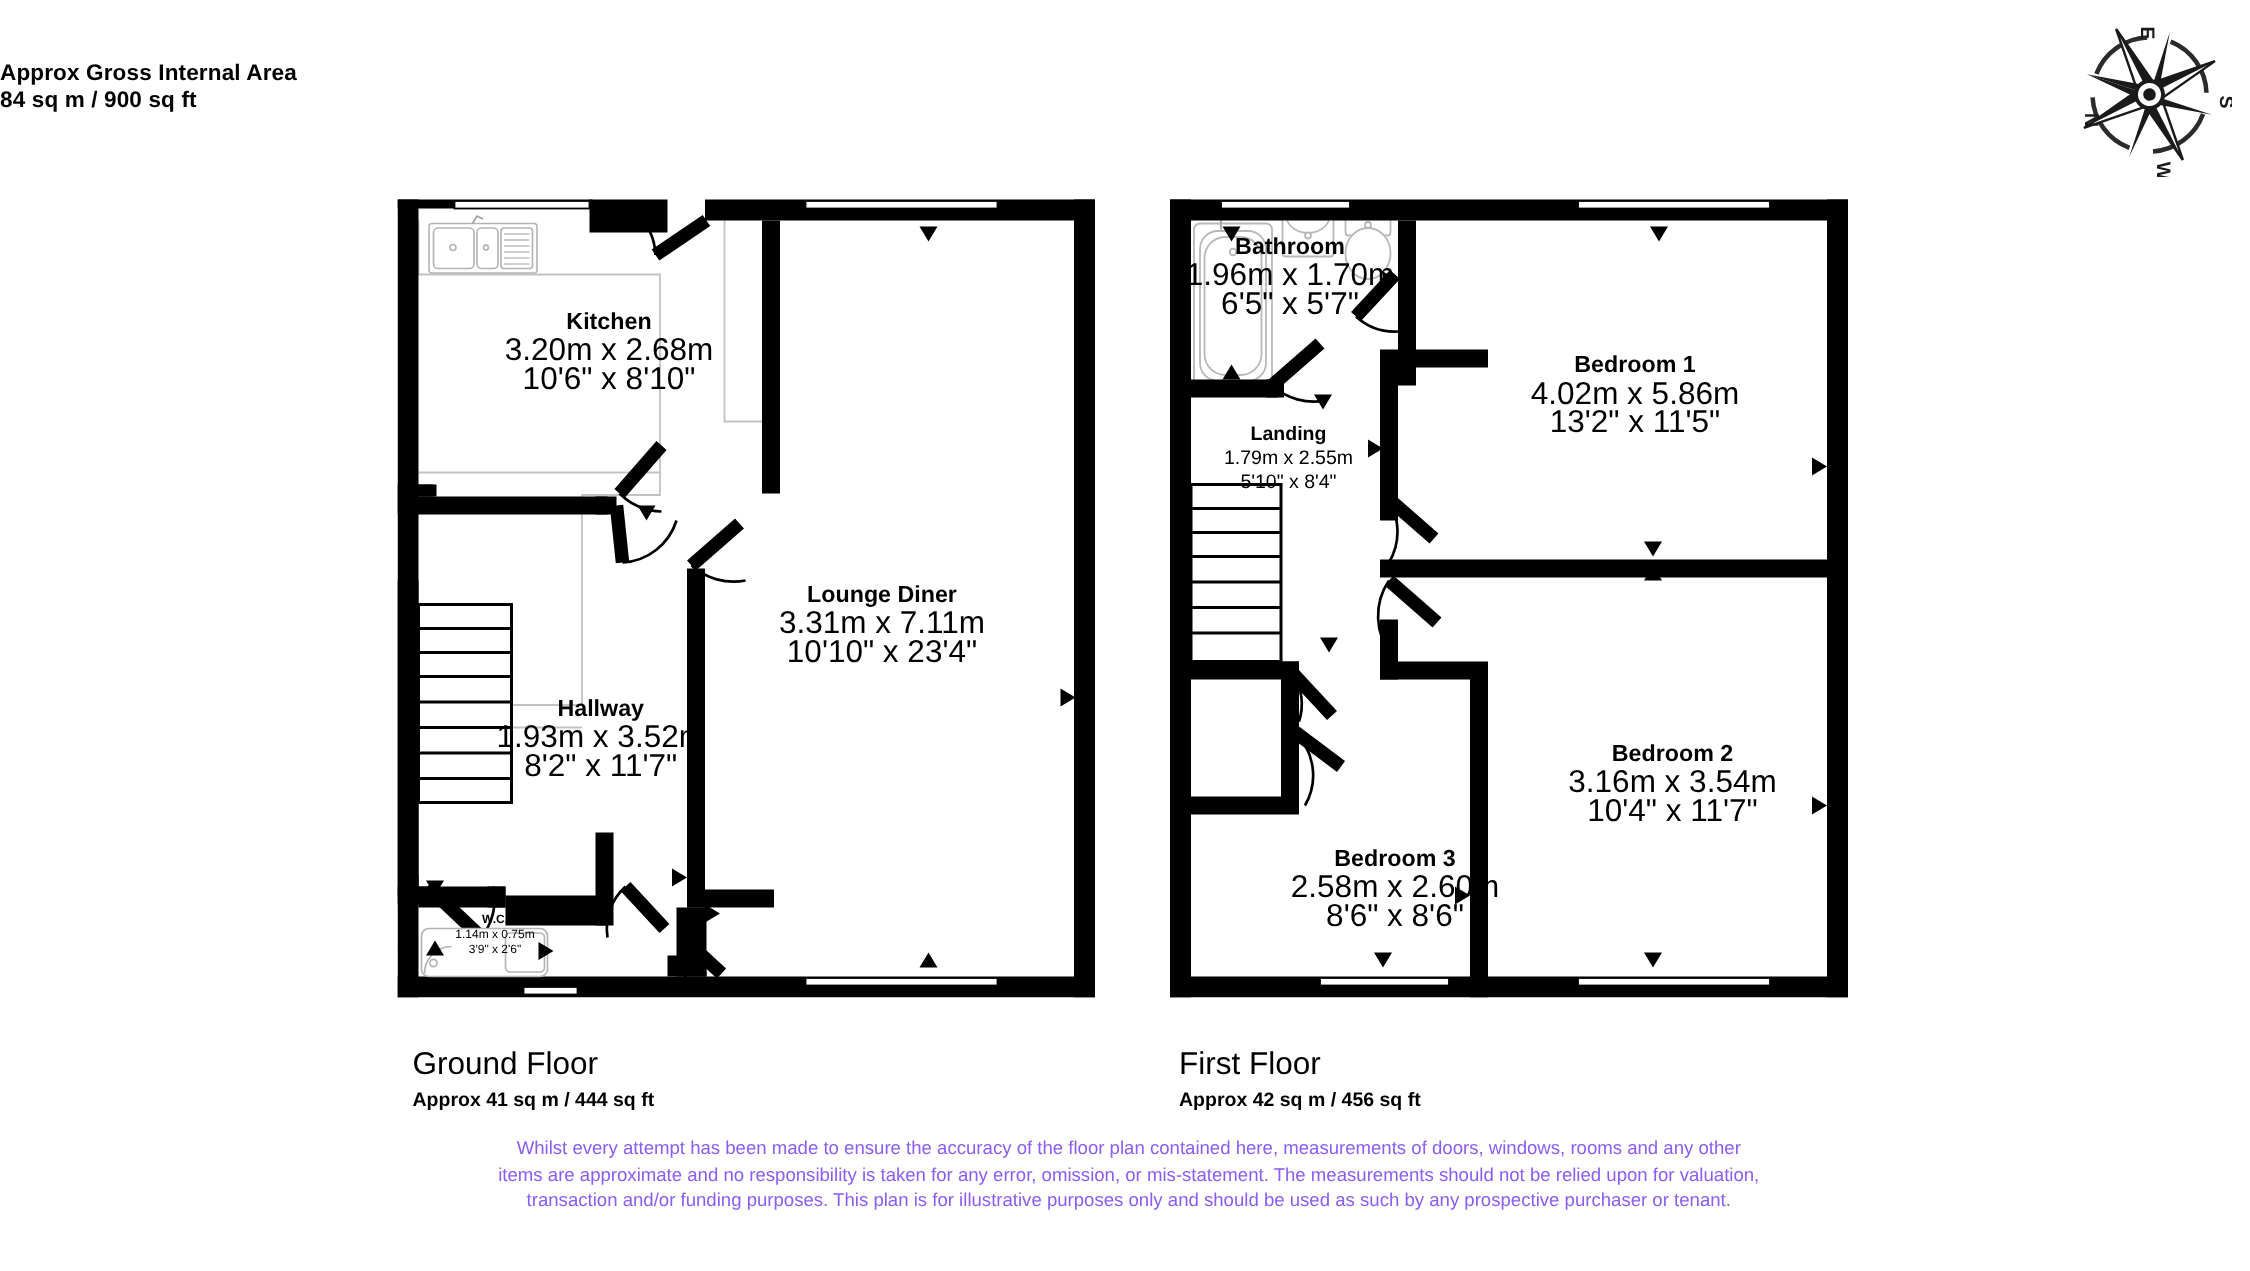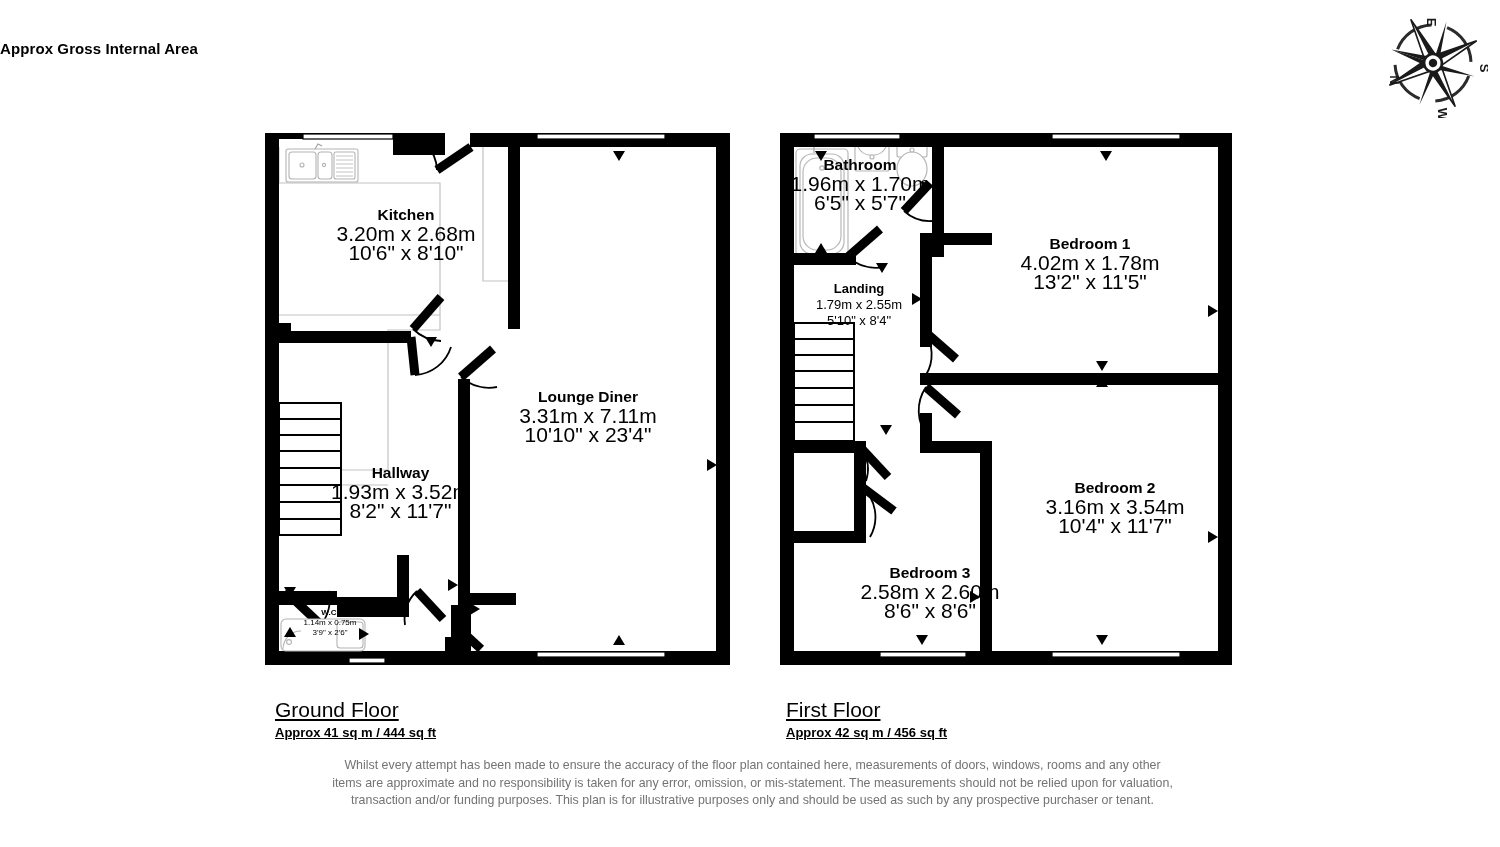--- a/index.html
+++ b/index.html
@@ -13,34 +13,35 @@
   #header .l2{font-size:15px;font-weight:bold;line-height:18px;letter-spacing:.1px;}
   
   svg{display:block;}
   
   .roomlabel{position:absolute;text-align:center;white-space:nowrap;}
   .roomlabel .rname{font-size:15.5px;font-weight:bold;line-height:19px;}
   .roomlabel .rdim{font-size:21px;font-weight:normal;line-height:19px;}
   .roomlabel.small .rname{font-size:8px;font-weight:bold;line-height:10px;}
   .roomlabel.small .rdim{font-size:8px;line-height:10px;}
   
-  .floorcap{position:absolute;text-decoration:underline;}
+  .floorcap{position:absolute;}
   .floorcap .fname{font-size:21px;font-weight:normal;line-height:26px;}
   .floorcap .farea{font-size:13px;font-weight:bold;line-height:20px;}
   
   #disclaimer{left:330px;top:757px;width:845px;text-align:center;
-              font-size:12.4px;line-height:17.5px;color:#737373;}
+              font-size:12.4px;line-height:17.5px;color:#8b5cf6;}
   
   #compass{left:1378px;top:8px;width:110px;height:110px;}
 </style>
 </head>
 <body>
 
 <div id="header" class="abs">
   <div class="l1">Approx Gross Internal Area</div>
+  <div class="l2">84 sq m / 900 sq ft</div>
 </div>
 
 <div id="compass" class="abs">
   <svg width="110" height="110" viewBox="0 0 110 110">
     <g>
       <circle cx="55" cy="55" r="38" fill="none" stroke="#2b2b2b" stroke-width="3" stroke-dasharray="44 16" transform="rotate(20 55 55)"></circle>
     </g>
     <g transform="rotate(-27 55 55)">
       <polygon points="55,6 61,49 55,55 49,49" fill="#ffffff" stroke="#1a1a1a" stroke-width="1.6"></polygon>
       <polygon points="55,6 61,49 55,55" fill="#1a1a1a"></polygon>
@@ -346,25 +347,25 @@
 </div>
 
 <div class="roomlabel" style="left:793px;top:281px;width:132px;">
   <div class="rname" style="font-size:13px;line-height:16px;">Landing</div>
   <div class="rdim" style="font-size:13px;line-height:16px;">1.79m x 2.55m</div>
   <div class="rdim" style="font-size:13px;line-height:16px;">5'10" x 8'4"</div>
 </div>
 
 <div class="roomlabel" style="left:995px;top:234px;width:190px;">
   <div class="rname">Bedroom 1</div>
-  <div class="rdim">4.02m x 1.78m</div>
+  <div class="rdim">4.02m x 5.86m</div>
   <div class="rdim">13'2" x 11'5"</div>
 </div>
 
-<div class="roomlabel" style="left:1020px;top:478px;width:190px;">
+<div class="roomlabel" style="left:1020px;top:493px;width:190px;">
   <div class="rname">Bedroom 2</div>
   <div class="rdim">3.16m x 3.54m</div>
   <div class="rdim">10'4" x 11'7"</div>
 </div>
 
 <div class="roomlabel" style="left:835px;top:563px;width:190px;">
   <div class="rname">Bedroom 3</div>
   <div class="rdim">2.58m x 2.60m</div>
   <div class="rdim">8'6" x 8'6"</div>
 </div>

